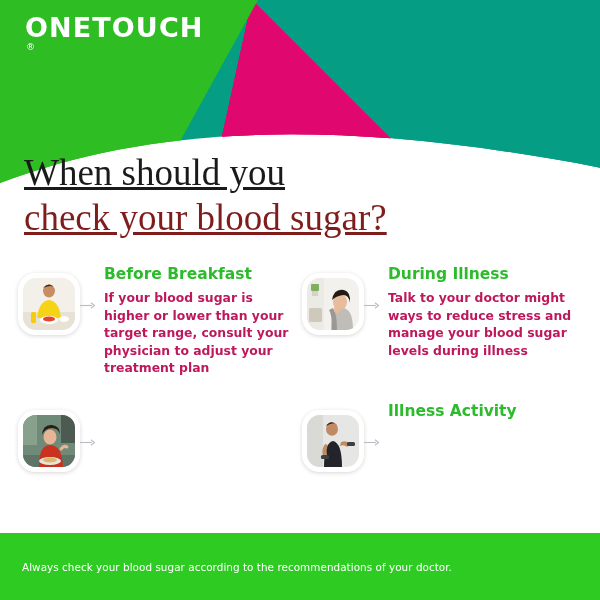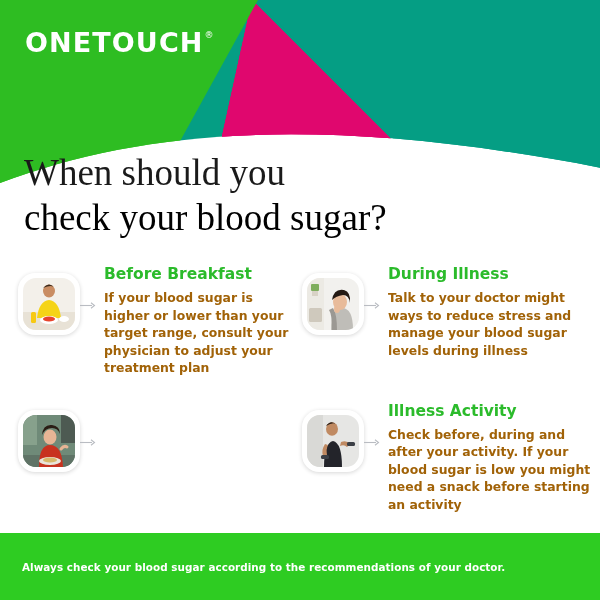--- a/index.html
+++ b/index.html
@@ -24,24 +24,25 @@
     left: 0; top: 0;
     width: 600px;
     height: 600px;
     display: block;
   }
 
   
   .logo {
     position: absolute;
     left: 25px;
-    top: 29px;
+    top: 14px;
     display: flex;
     align-items: flex-start;
     z-index: 5;
+    flex-direction: column;
   }
   .logo-word {
     font-family: "DejaVu Sans", sans-serif;
     font-weight: bold;
     font-size: 27px;
     letter-spacing: 1.1px;
     color: #ffffff;
     line-height: 1;
   }
   .logo-reg {
@@ -59,23 +60,24 @@
     left: 24px;
     top: 150px;
     z-index: 5;
   }
   .headline-line {
     font-family: "Liberation Serif", "DejaVu Serif", serif;
     font-size: 37px;
     line-height: 45px;
     font-weight: normal;
     white-space: nowrap;
+    text-decoration: underline;
   }
   .headline-line.black { color: #1a1a1a; }
-  .headline-line.green { color: #000000; }
+  .headline-line.green { color: #7f1d1d; }
 
   
   .cards {
     position: absolute;
     left: 0;
     top: 262px;
     width: 600px;
     z-index: 6;
   }
   .card-row {
@@ -138,21 +140,21 @@
     font-weight: bold;
     font-size: 15.5px;
     color: #2bbb2b;
     line-height: 20px;
     margin-bottom: 5px;
   }
   .card-body {
     font-family: "DejaVu Sans", sans-serif;
     font-size: 12.4px;
     line-height: 17.5px;
-    color: #a16207;
+    color: #be185d;
     font-weight: 600;
   }
 
   
   .footer {
     position: absolute;
     left: 0;
     bottom: 0;
     width: 600px;
     height: 67px;
@@ -160,21 +162,20 @@
     z-index: 7;
     display: flex;
     align-items: center;
   }
   .footer-text {
     font-family: "DejaVu Sans", sans-serif;
     font-size: 10.4px;
     color: #ffffff;
     padding-left: 22px;
     letter-spacing: 0.05px;
-    font-weight: bold;
   }
 </style>
 </head>
 <body>
 
 <div id="poster">
 
   <svg id="bg-svg" viewBox="0 0 600 600" preserveAspectRatio="none">
 
     <rect x="0" y="0" width="600" height="360" fill="#059e84"></rect>
@@ -323,21 +324,20 @@
           </div>
           <div class="connector">
             <svg viewBox="0 0 16 9">
                 <path d="M0 4.5 H12" stroke="#b9bcc2" stroke-width="1.1" fill="none"></path>
                 <path d="M11 1.7 L14.5 4.5 L11 7.3" stroke="#b9bcc2" stroke-width="1.1" fill="none"></path>
               </svg>
           </div>
         </div>
         <div class="card-text">
           <div class="card-title">Illness Activity</div>
-          <div class="card-body">Check before, during and after your  activity. If your blood sugar is low you might need a snack before starting an activity</div>
         </div>
       </div>
 
     </div>
   </div>
 
   <div class="footer">
     <div class="footer-text">Always check your blood sugar according to the recommendations of your doctor.</div>
   </div>
 

